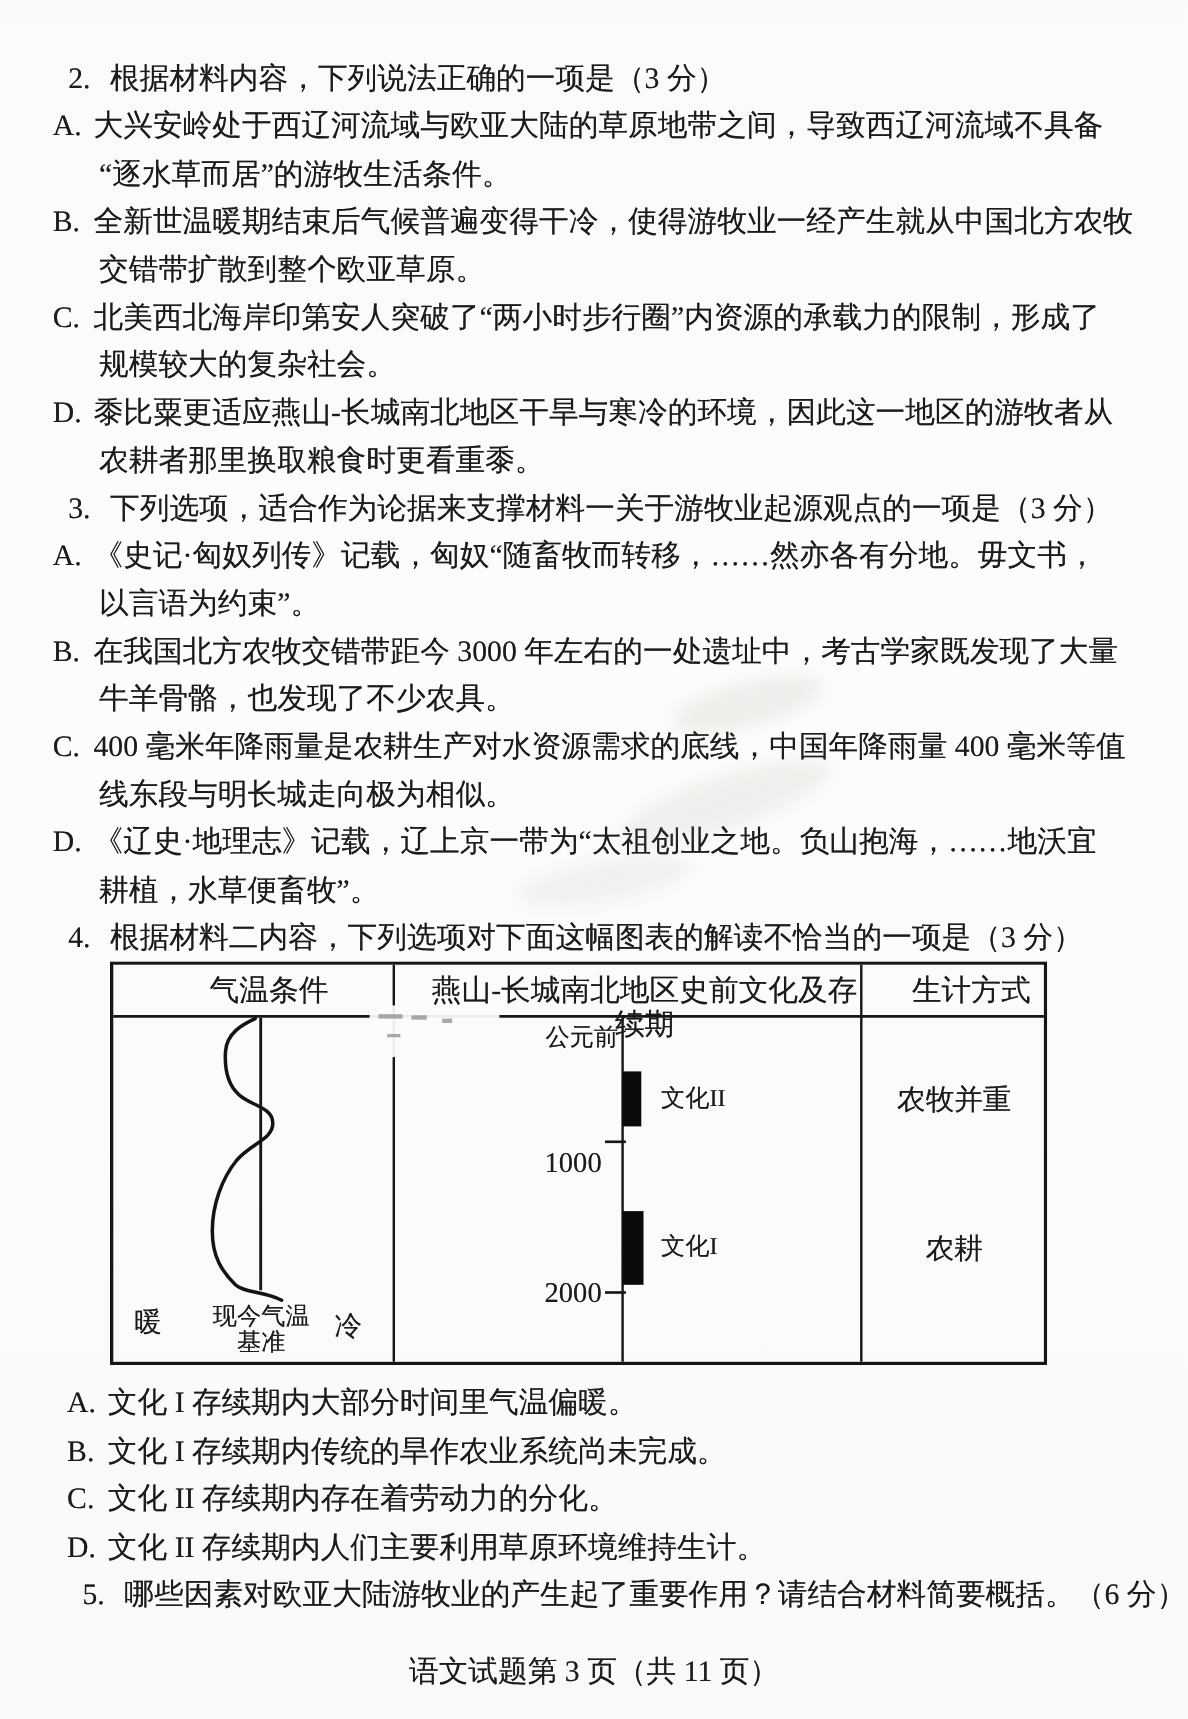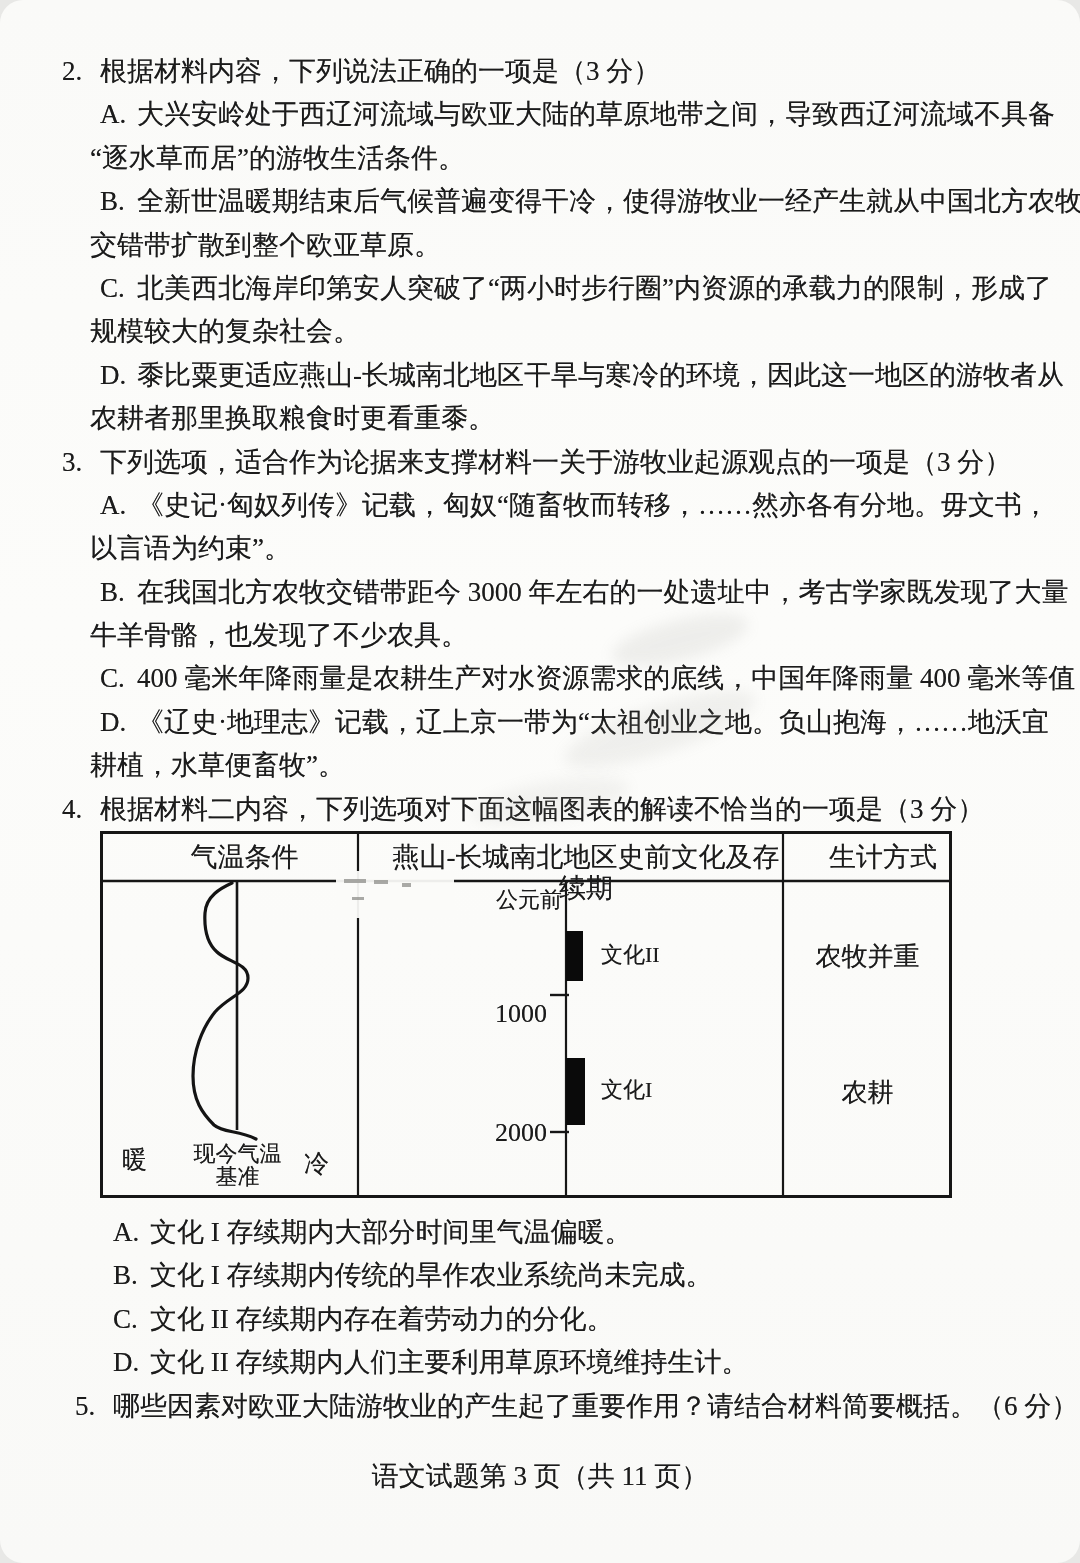--- a/index.html
+++ b/index.html
@@ -6,30 +6,29 @@
   html,body { background:#e8e8e6; }
   .page {
     position:relative;
     width:1080px; height:1563px;
     margin:0 auto;
     background:linear-gradient(180deg,#fafaf8 0%, #fcfcfa 40%, #f9f9f7 100%);
     font-family:"Liberation Serif","DejaVu Serif",serif;
     color:#1b1b1b;
     overflow:hidden;
     text-shadow:0 0 .5px rgba(10,10,10,.55);
-    border-radius:23px;
   }
   .content { padding-top:50px; }
   .line {
     height:43.4px; line-height:43.4px;
     font-size:27px;
     white-space:nowrap;
   }
   .q-line   { padding-left:62px; }
-  .opt-line { padding-left:100px; }
+  .opt-line { padding-left:48px; }
   .cont-line{ padding-left:90px; }
   .qnum   { display:inline-block; width:38px; }
   .letter { display:inline-block; width:37px; }
 
   
   .figure {
     position:relative;
     margin-left:100px;
     width:852px; height:367px;
   }
@@ -83,20 +82,21 @@
     <div class="line cont-line">规模较大的复杂社会。</div>
     <div class="line opt-line"><span class="letter">D.</span><span>黍比粟更适应燕山-长城南北地区干旱与寒冷的环境，因此这一地区的游牧者从</span></div>
     <div class="line cont-line">农耕者那里换取粮食时更看重黍。</div>
 
     <div class="line q-line"><span class="qnum">3.</span><span>下列选项，适合作为论据来支撑材料一关于游牧业起源观点的一项是（3 分）</span></div>
     <div class="line opt-line"><span class="letter">A.</span><span>《史记·匈奴列传》记载，匈奴“随畜牧而转移，……然亦各有分地。毋文书，</span></div>
     <div class="line cont-line">以言语为约束”。</div>
     <div class="line opt-line"><span class="letter">B.</span><span>在我国北方农牧交错带距今 3000 年左右的一处遗址中，考古学家既发现了大量</span></div>
     <div class="line cont-line">牛羊骨骼，也发现了不少农具。</div>
     <div class="line opt-line"><span class="letter">C.</span><span>400 毫米年降雨量是农耕生产对水资源需求的底线，中国年降雨量 400 毫米等值</span></div>
+    <div class="line cont-line">线东段与明长城走向极为相似。</div>
     <div class="line opt-line"><span class="letter">D.</span><span>《辽史·地理志》记载，辽上京一带为“太祖创业之地。负山抱海，……地沃宜</span></div>
     <div class="line cont-line">耕植，水草便畜牧”。</div>
 
     <div class="line q-line"><span class="qnum">4.</span><span>根据材料二内容，下列选项对下面这幅图表的解读不恰当的一项是（3 分）</span></div>
 
     <div class="figure">
       <svg width="852" height="367" viewBox="0 0 852 367">
         <rect x="1.5" y="1.5" width="849" height="364" fill="none" stroke="#161616" stroke-width="3"></rect>
         <line x1="3" y1="50" x2="849" y2="50" stroke="#161616" stroke-width="2.4"></line>
         <line x1="258" y1="3" x2="258" y2="364" stroke="#161616" stroke-width="2.2"></line>

